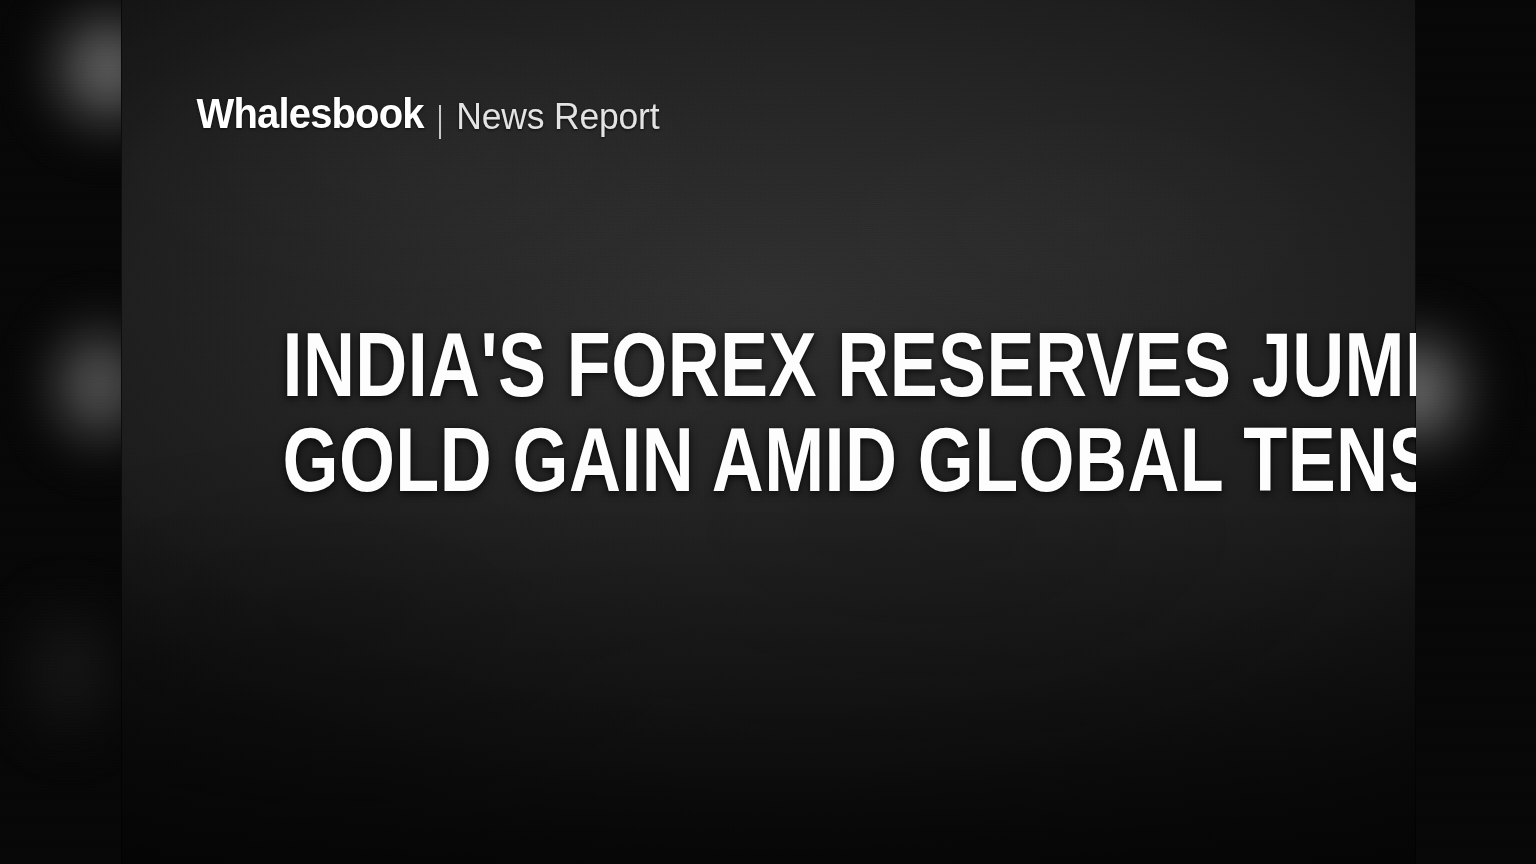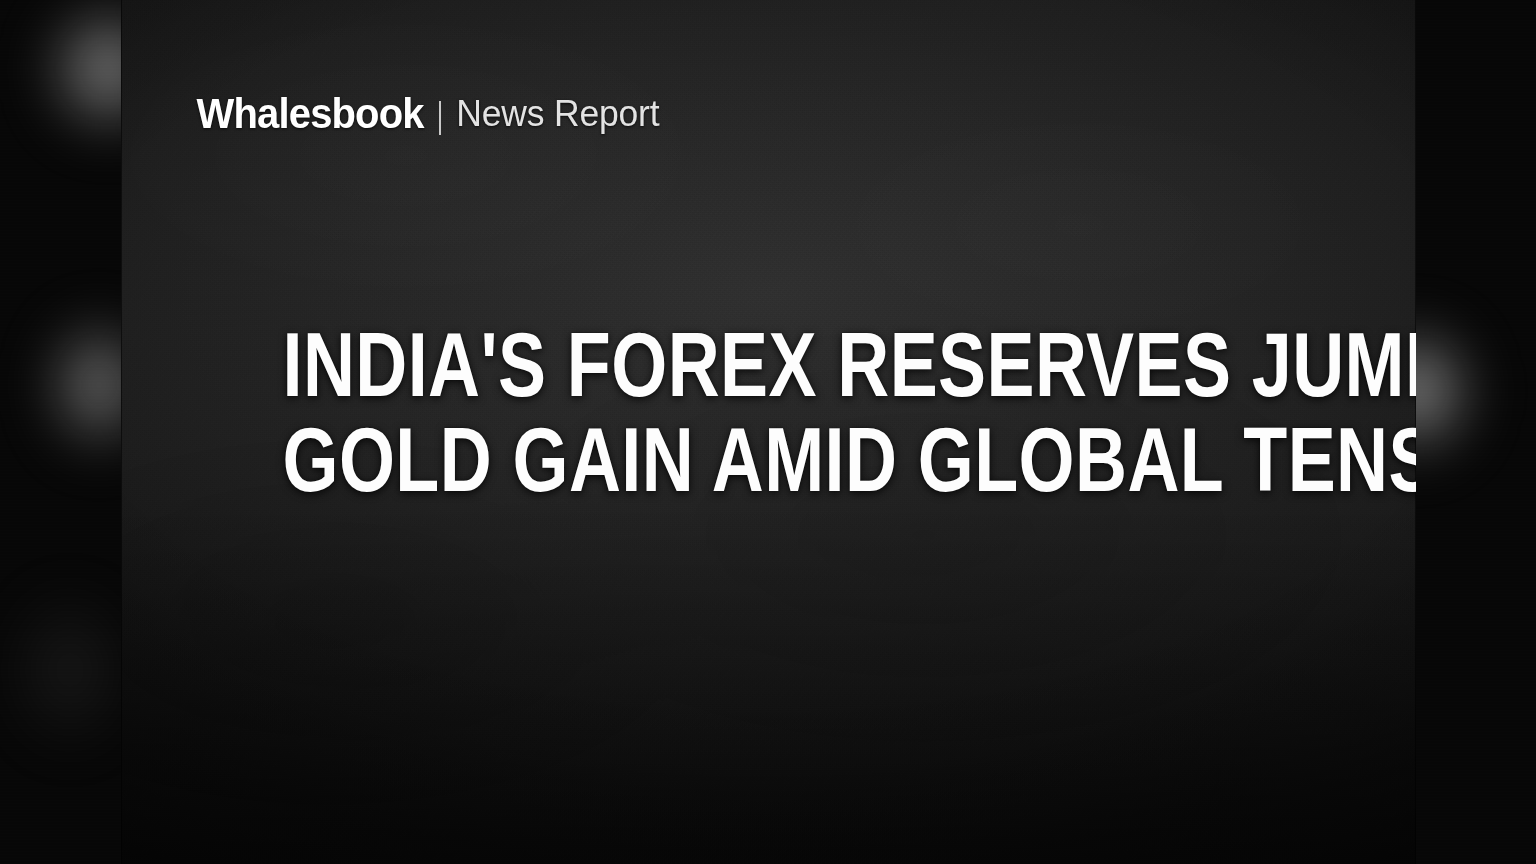--- a/index.html
+++ b/index.html
@@ -133,21 +133,21 @@
     position: absolute;
     inset: 0;
   }
 
   
   #brand {
     position: absolute;
     left: 67px;
     top: 92px;
     display: flex;
-    align-items: center;
+    align-items: flex-end;
     white-space: nowrap;
     line-height: 1;
   }
   #brand .brand-name {
     font-family: "Liberation Sans", "DejaVu Sans", sans-serif;
     font-weight: 700;
     font-size: 43px;
     letter-spacing: -0.9px;
     color: #ffffff;
     transform: scaleX(.93);

